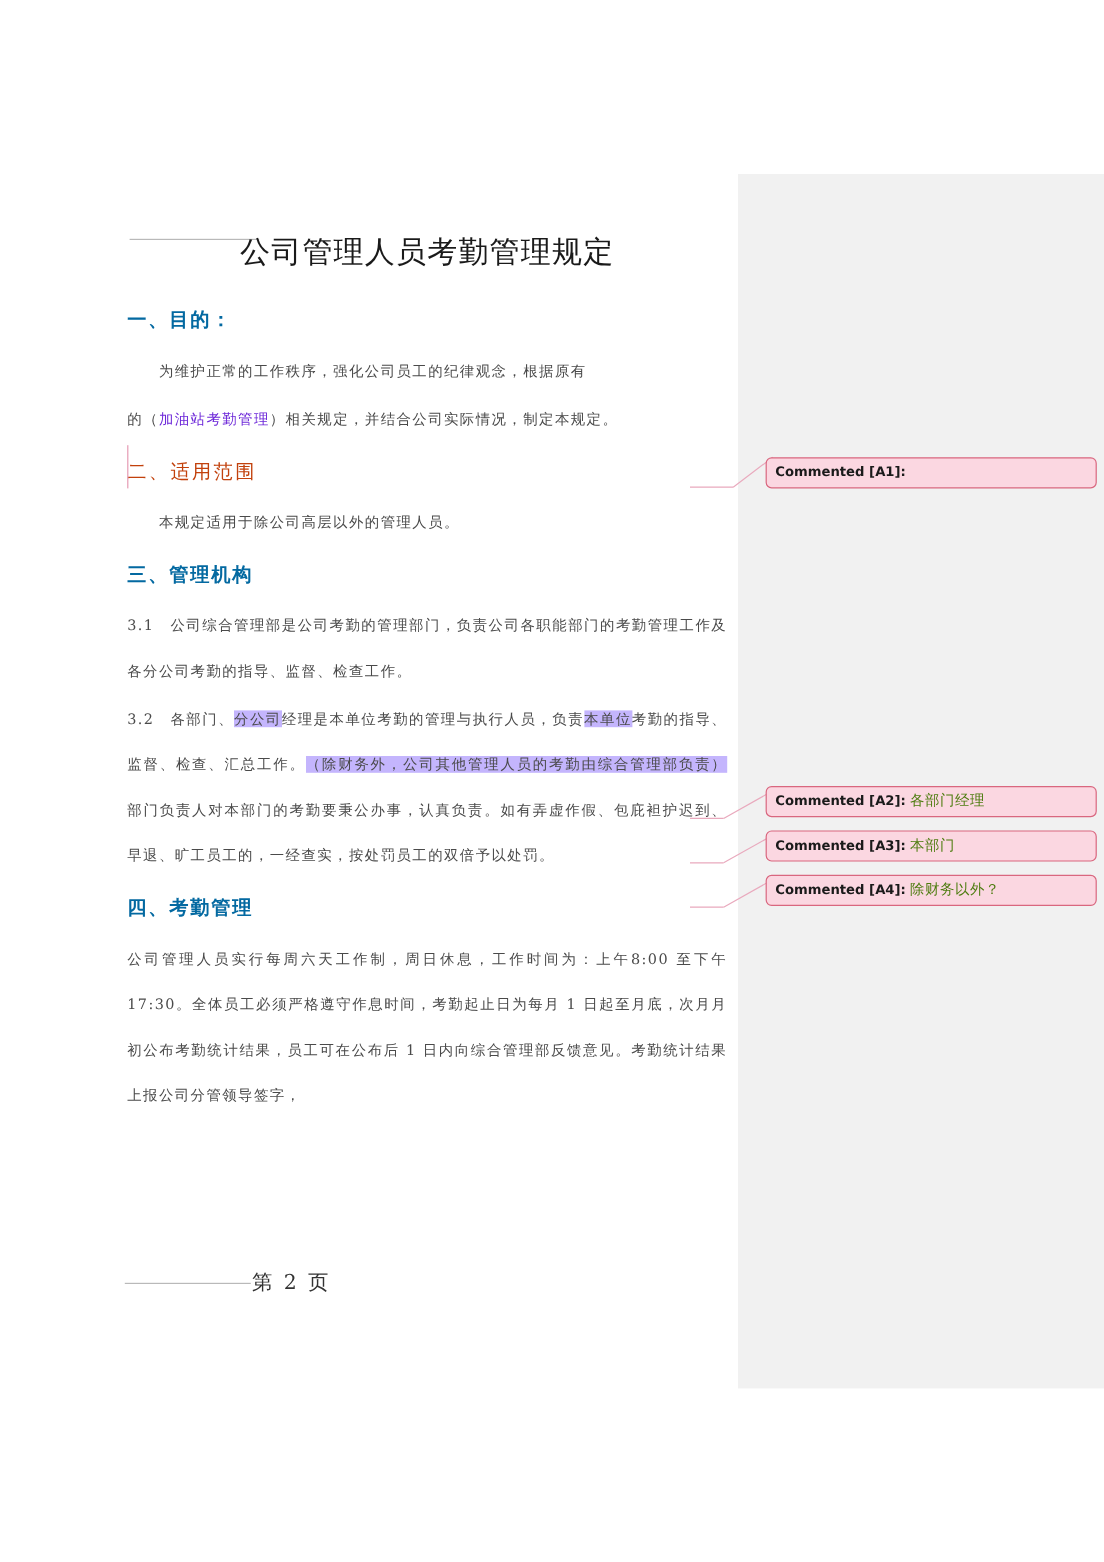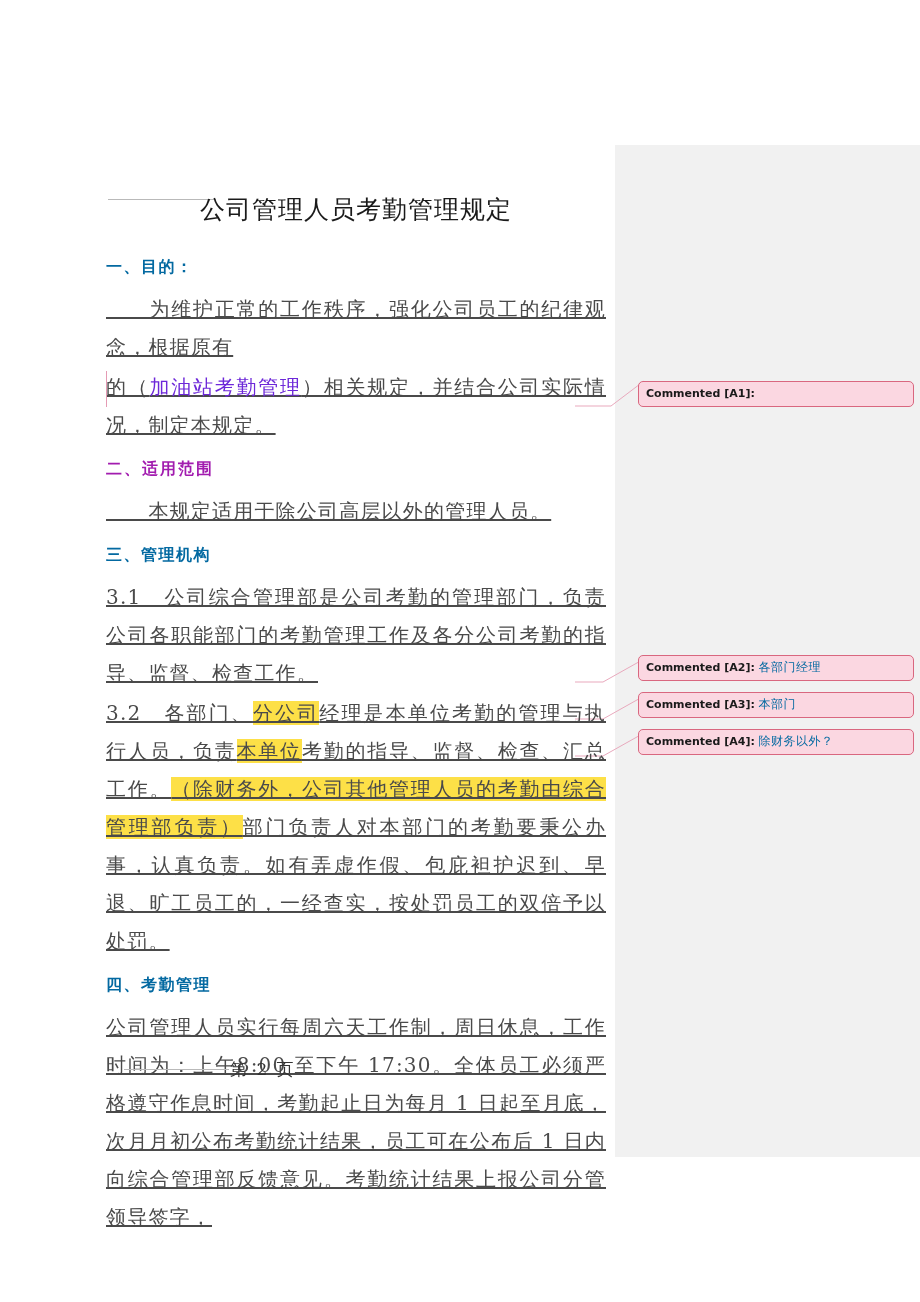--- a/index.html
+++ b/index.html
@@ -67,58 +67,57 @@
   
   .h-sec {
     font-size: 16px;
     line-height: 30px;
     font-weight: bold;
     color: #0369a1;
     letter-spacing: 1.5px;
     margin: 10px 0 8px 0;
   }
   .h-sec.plain {
-    font-weight: bold;
+    font-weight: normal;
     letter-spacing: 2px;
-    color: #a21caf;
+    color: #c2410c;
   }
 
   
   .p {
-    font-size: 20px;
+    font-size: 12px;
     line-height: 38px;
     color: #4a4a4a;
     letter-spacing: 1.2px;
     margin: 0 0 2px 0;
     text-align: justify;
     text-justify: inter-ideograph;
-    text-decoration: underline;
   }
 
   
   .changebar {
     position: absolute;
     width: 0;
     border-left: 1px solid #e59bb4;
   }
 
   
   .ins {
     color: #6d28d9;
   }
 
   
   .hl {
-    background: #fde047;
+    background: #c4b5fd;
   }
 
   
   .footer {
     position: absolute;
-    left: 122px;
+    left: 102px;
     top: 1052px;
     width: 360px;
     height: 34px;
     text-align: center;
   }
   .footer-rule {
     position: absolute;
     left: 2px;
     top: 17px;
     width: 105px;
@@ -152,21 +151,21 @@
     white-space: nowrap;
     overflow: hidden;
   }
   .comment .c-label {
     font-weight: bold;
     font-family: "DejaVu Sans", "Liberation Sans", sans-serif;
   }
   .comment .c-text {
     font-family: "DejaVu Serif", "Liberation Serif", serif;
     font-size: 12px;
-    color: #0369a1;
+    color: #4d7c0f;
     letter-spacing: 0.5px;
   }
 
   
   .connector {
     position: absolute;
     pointer-events: none;
   }
   .connector line {
     stroke: #e9a9bd;

